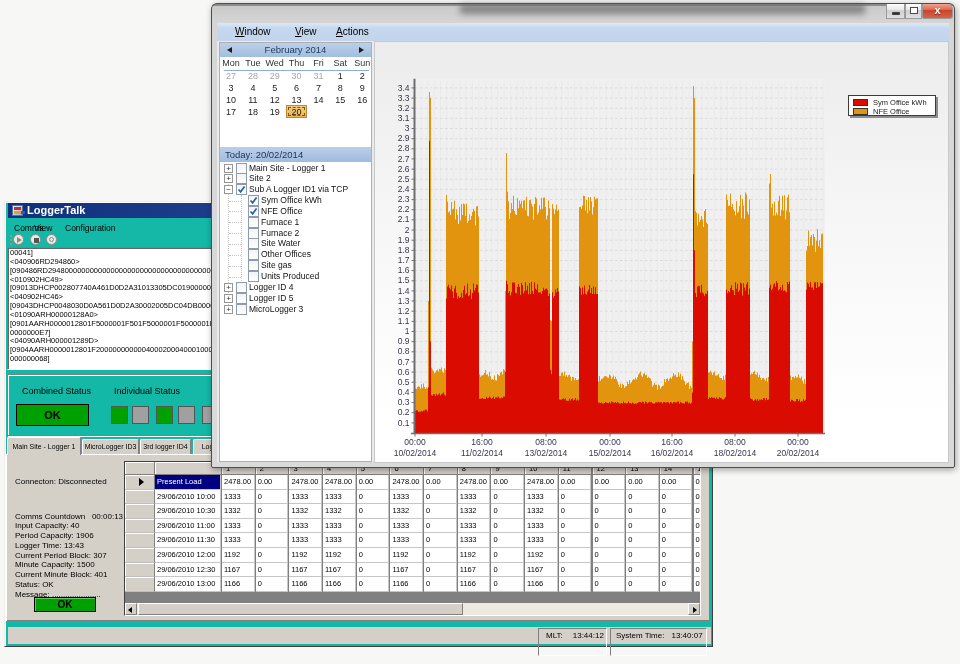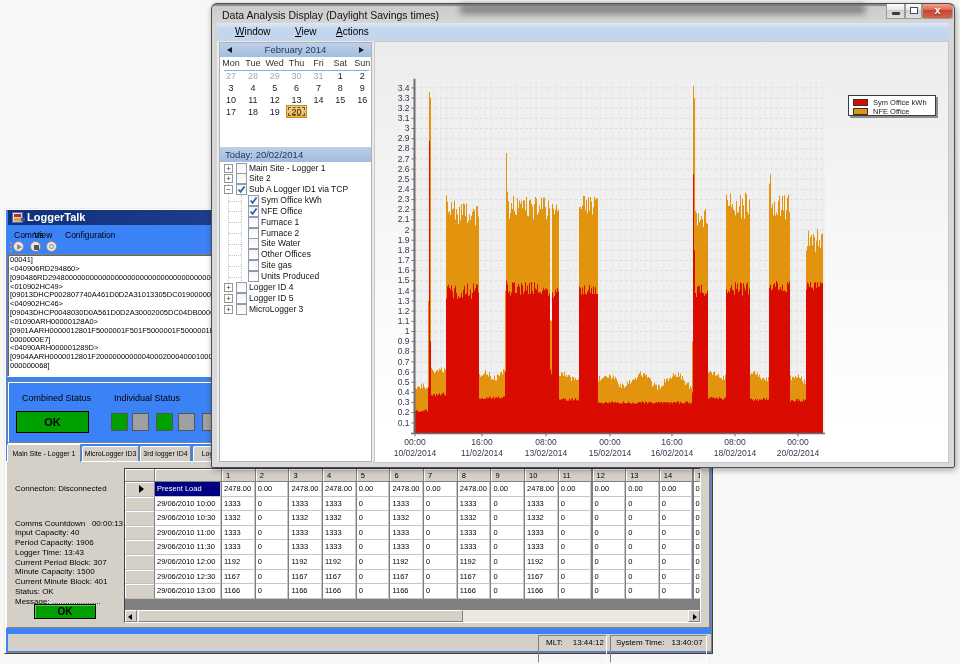--- a/index.html
+++ b/index.html
@@ -1,19 +1,19 @@
 <!DOCTYPE html>
 <html><head><meta charset="utf-8"><style>
 * { margin:0; padding:0; box-sizing:border-box; }
 html,body { width:960px; height:664px; overflow:hidden; background:#f7f7f6;
   font-family:"Liberation Sans", sans-serif; position:relative; }
 
 
-#lt { position:absolute; left:4px; top:208px; width:709px; height:446px;
-  background:#3b82f6; border:1px solid #404040; border-top-color:#f0ede6; border-left-color:#f0ede6;
+#lt { position:absolute; left:4px; top:201px; width:709px; height:446px;
+  background:#14b8a6; border:1px solid #404040; border-top-color:#f0ede6; border-left-color:#f0ede6;
   box-shadow: inset 1px 1px 0 #fff, inset -1px -1px 0 #808080; }
 #lt-title { position:absolute; left:3px; top:1px; right:3px; height:15px;
   background:linear-gradient(90deg,#10307c,#2c4b9a 60%,#4465b0); }
 #lt-title .txt { position:absolute; left:19px; top:1px; color:#fff; font-size:11px; font-weight:bold; }
 #lt-icon { position:absolute; left:4px; top:2px; width:11px; height:11px;
   background:linear-gradient(135deg,#e8eef8 0%,#c8d4ec 50%,#90a8d0 100%); border:1px solid #5570a8; }
 #lt-icon i { position:absolute; left:1px; top:1px; width:7px; height:3px; background:#c03028;
   box-shadow:0 4px 0 #e8a020, 4px 4px 0 #3858a8; }
 #lt-menu { position:absolute; left:3px; top:18px; right:3px; height:14px; font-size:8.5px; color:#000; }
 #lt-menu span { position:absolute; top:0; }
@@ -354,21 +354,20 @@
   </div>
   <div id="lt-sbar">
     <div class="sp" style="left:530px;width:69px"><span style="margin-left:7px">MLT:</span><span style="margin-left:10px">13:44:12</span></div>
     <div class="sp" style="left:602px;width:97px"><span style="margin-left:5px">System Time:</span><span style="margin-left:7px">13:40:07</span></div>
   </div>
 </div>
 
 <div id="da">
   <div id="da-sheen"></div>
     <div id="da-topline"></div>
-  <div id="da-title">Data Analysis Display (Daylight Savings times)</div>
   <div id="da-btns">
     <div class="cbtn" style="right:48px;width:19px">
         <i style="position:absolute;left:5px;top:8px;width:8px;height:3px;background:#3a3a3a;border-radius:1px"></i>
       </div>
     <div class="cbtn" style="right:31px;width:17px">
         <i style="position:absolute;left:4px;top:3px;width:8px;height:7px;border:1.5px solid #4a4a4a;background:#fff"></i>
       </div>
     <div class="cbtn" id="cbtn-close" style="right:0;width:31px">x</div>
   </div>
   <div id="da-menu">

